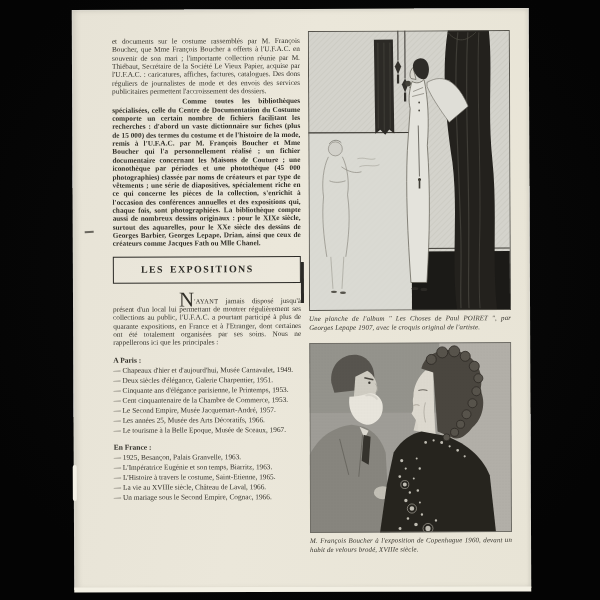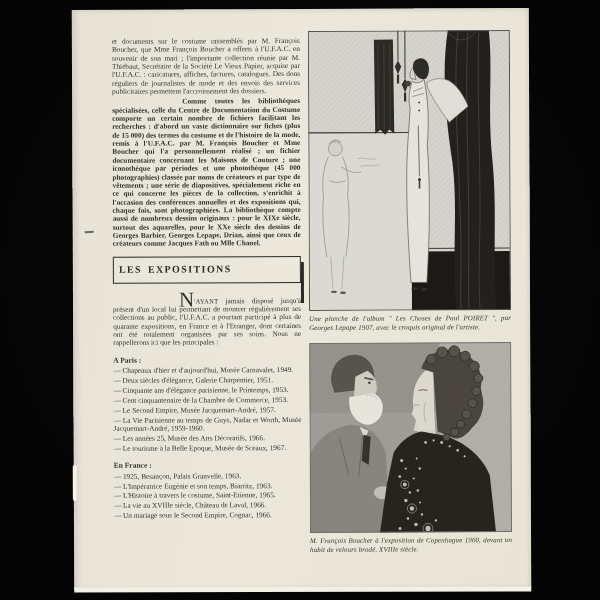--- a/index.html
+++ b/index.html
@@ -14,21 +14,21 @@
     color:#33312a;
   }
   .page::after{content:"";position:absolute;left:0;right:0;bottom:-3px;height:5px;background:#f3f0e4;transform:rotate(.1deg);}
   .edge-notch{position:absolute;left:-1px;top:455px;width:4px;height:36px;background:#f4f1e6;border-radius:2px;}
   .pencil-mark{position:absolute;left:12px;top:221px;width:9px;height:2px;background:#6a675f;transform:rotate(-3deg);}
   .plate-corner-mark{position:absolute;left:228px;top:253px;width:3px;height:41px;background:#2b2a26;}
 
   .article{position:absolute;left:40px;top:28px;width:188px;text-align:justify;font-size:7.3px;line-height:8.35px;}
   .article p{margin:0;}
   .p2{text-indent:70px;margin-top:2px !important;font-weight:bold;}
-  .expo-box{margin-top:8px;border:1px solid #2b2a26;height:27px;display:flex;align-items:center;padding-left:5px;background:rgba(255,255,255,.06);}
+  .expo-box{margin-top:8px;border:1px solid #2b2a26;height:27px;display:flex;align-items:center;padding-left:27px;background:rgba(255,255,255,.06);}
   .expo-box span{font-weight:bold;font-size:10px;letter-spacing:1.4px;word-spacing:2px;color:#2d2c27;}
   .p3{margin-top:13px !important;text-indent:66px;}
   .dropcap{font-size:21px;line-height:0;position:relative;top:3px;font-weight:400;}
   .smallcaps{font-size:6.3px;letter-spacing:.4px;}
   .list-heading{font-weight:bold;font-size:7.5px;margin-top:9px;}
   .list-block{margin-top:2px;}
   .list-line{margin-bottom:1.6px;text-align:justify;}
   .figures{position:absolute;left:236px;top:22px;width:202px;}
   .figure-caption{font-style:italic;font-size:6.9px;line-height:8.6px;text-align:justify;color:#35332c;margin-top:4px;letter-spacing:.15px;}
   .photo-wrap{margin-top:11px;}
@@ -54,21 +54,20 @@
 
     <p class="p3"><span class="dropcap">N</span><span class="smallcaps">'AYANT</span><span> jamais disposé jusqu'à présent d'un local lui permettant de montrer régulièrement ses collections au public, l'U.F.A.C. a pourtant participé à plus de quarante expositions, en France et à l'Etranger, dont certaines ont été totalement organisées par ses soins. Nous ne rappellerons ici que les principales :</span></p>
 
     <div class="list-heading">A Paris :</div>
     <div class="list-block">
         <div class="list-line">— Chapeaux d'hier et d'aujourd'hui, Musée Carnavalet, 1949.</div>
         <div class="list-line">— Deux siècles d'élégance, Galerie Charpentier, 1951.</div>
         <div class="list-line">— Cinquante ans d'élégance parisienne, le Printemps, 1953.</div>
         <div class="list-line">— Cent cinquantenaire de la Chambre de Commerce, 1953.</div>
         <div class="list-line">— Le Second Empire, Musée Jacquemart-André, 1957.</div>
-        <div class="list-line">— La Vie Parisienne au temps de Guys, Nadar et Worth, Musée Jacquemart-André, 1959-1960.</div>
         <div class="list-line">— Les années 25, Musée des Arts Décoratifs, 1966.</div>
         <div class="list-line">— Le tourisme à la Belle Epoque, Musée de Sceaux, 1967.</div>
       </div>
 
     <div class="list-heading">En France :</div>
     <div class="list-block">
         <div class="list-line">— 1925, Besançon, Palais Granvelle, 1963.</div>
         <div class="list-line">— L'Impératrice Eugénie et son temps, Biarritz, 1963.</div>
         <div class="list-line">— L'Histoire à travers le costume, Saint-Etienne, 1965.</div>
         <div class="list-line">— La vie au XVIIIe siècle, Château de Laval, 1966.</div>

